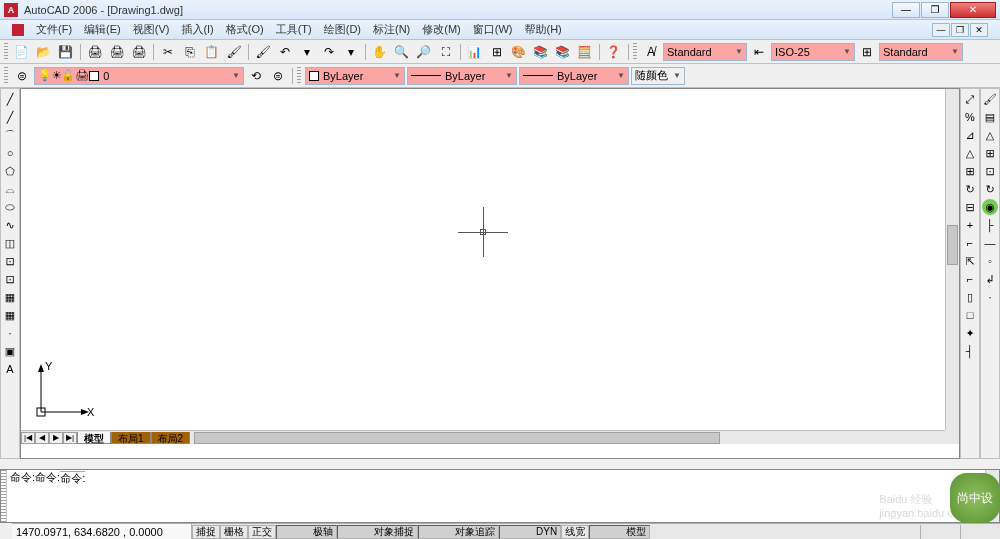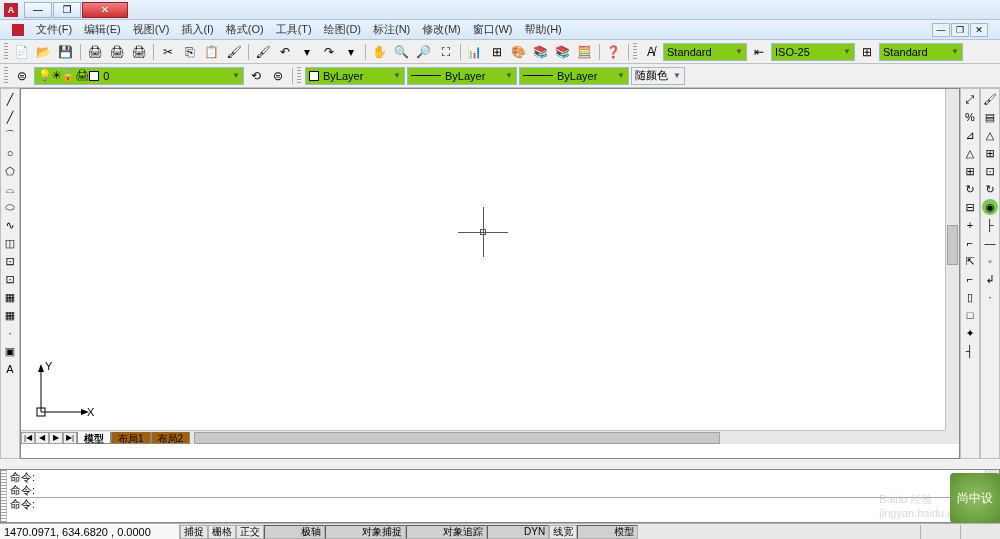--- a/index.html
+++ b/index.html
@@ -18,21 +18,21 @@
 .mdi-icon { width: 12px; height: 12px; background: #c02030; margin-right: 6px; }
 .menubar .menu-item { padding: 2px 6px; cursor: pointer; color: #333; }
 .mdi-btns { margin-left: auto; display: flex; gap: 1px; }
 .mdi-btn { width: 18px; height: 14px; border: 1px solid #9db8d2; background: #e8f0f8; display: flex; align-items: center; justify-content: center; font-size: 9px; cursor: pointer; }
 
 
 .toolbar-row { height: 24px; background: #f0f0f0; border-bottom: 1px solid #c0c0c0; display: flex; align-items: center; padding: 1px 4px; gap: 2px; }
 .tb-grip { width: 4px; height: 18px; background: repeating-linear-gradient(to bottom, #a0a0a0 0 1px, transparent 1px 3px); margin-right: 2px; }
 .tb-btn { width: 20px; height: 20px; border: 1px solid transparent; display: flex; align-items: center; justify-content: center; cursor: pointer; font-size: 12px; }
 .tb-sep { width: 1px; height: 16px; background: #b0b0b0; margin: 0 2px; }
-.tb-dropdown { height: 18px; border: 1px solid #9db8d2; background: #84cc16; display: flex; align-items: center; padding: 0 3px; cursor: pointer; }
+.tb-dropdown { height: 18px; border: 1px solid #9db8d2; background: #fca5a5; display: flex; align-items: center; padding: 0 3px; cursor: pointer; }
 .tb-dropdown .dd-arrow { margin-left: auto; font-size: 8px; color: #555; padding-left: 4px; }
 .tb-dropdown .swatch { width: 10px; height: 10px; border: 1px solid #000; margin-right: 4px; }
 
 
 .vtoolbar { width: 20px; background: #f0f0f0; border: 1px solid #c0c0c0; display: flex; flex-direction: column; align-items: center; padding: 2px 0; gap: 2px; position: absolute; }
 .vtoolbar.left { left: 0; top: 88px; bottom: 80px; }
 .vtoolbar.right1 { right: 20px; top: 88px; bottom: 80px; }
 .vtoolbar.right2 { right: 0; top: 88px; bottom: 80px; }
 .vtb-btn { width: 16px; height: 16px; display: flex; align-items: center; justify-content: center; cursor: pointer; font-size: 11px; }
 
@@ -51,51 +51,52 @@
 .tab-nav-btn { width: 14px; height: 12px; border: 1px solid #a0a0a0; background: #f0f0f0; font-size: 8px; display: flex; align-items: center; justify-content: center; cursor: pointer; }
 .layout-tab { padding: 0 6px; height: 12px; border: 1px solid #888; border-top: none; background: #a16207; font-size: 10px; cursor: pointer; }
 .layout-tab.active { background: #f8f8f8; font-weight: bold; }
 .scrollbar-h { flex: 1; height: 12px; background: #e8e8e8; position: relative; margin-left: 4px; }
 .scrollbar-h .thumb { position: absolute; left: 0; width: 70%; top: 0; bottom: 0; background: #c8c8c8; border: 1px solid #a0a0a0; }
 .corner-box { position: absolute; right: 0; bottom: 14px; width: 14px; height: 14px; background: #e8e8e8; }
 
 
 .cmd-window { position: absolute; left: 0; right: 0; bottom: 16px; height: 54px; background: #fff; border: 1px solid #888; display: flex; }
 .cmd-grip { width: 6px; background: repeating-linear-gradient(to bottom, #a0a0a0 0 1px, transparent 1px 3px); border-right: 1px solid #c0c0c0; }
-.cmd-text { flex: 1; padding: 1px 3px; font-family: SimSun, monospace; font-size: 11px; color: #000; display: flex; flex-direction: column; }
+.cmd-text { flex: 1; padding: 1px 3px; font-family: SimSun, monospace; font-size: 11px; color: #000; display: flex; flex-direction: row; }
 .cmd-line { line-height: 13px; white-space: pre; }
 .cmd-input-row { border-top: 1px solid #aaa; line-height: 13px; }
 .cmd-scroll { width: 14px; background: #e8e8e8; border-left: 1px solid #c0c0c0; }
 
 
-.statusbar { position: absolute; left: 0; right: 0; bottom: 0; height: 16px; background: #e8e8e8; border-top: 1px solid #b0b0b0; display: flex; align-items: center; font-size: 10px; }
+.statusbar { position: absolute; left: 12px; right: 0; bottom: 0; height: 16px; background: #e8e8e8; border-top: 1px solid #b0b0b0; display: flex; align-items: center; font-size: 10px; }
 .coords { width: 180px; padding: 0 4px; border-right: 1px solid #b0b0b0; height: 100%; display: flex; align-items: center; background: #f8f8f8; }
 .status-btn { padding: 0 3px; border: 1px solid #b0b0b0; height: 14px; background: #e8e8e8; cursor: pointer; display: flex; align-items: center; font-size: 10px; }
 .status-btn.active { background: #d0d0d0; border-style: inset; padding-left: 36px; }
 .status-slot { width: 40px; height: 14px; border-left: 1px solid #b0b0b0; }
 
 
 .watermark { position: absolute; right: 32px; bottom: 20px; color: rgba(180,180,180,0.5); font-size: 28px; font-weight: normal; pointer-events: none; }
-.corner-badge { position: absolute; right: 0; bottom: 16px; width: 50px; height: 50px; background: radial-gradient(circle, #8fc060, #5a9030); border-radius: 4px; display: flex; align-items: center; justify-content: center; color: #fff; font-size: 12px; flex-direction: column; }
+.corner-badge { position: absolute; right: 0; bottom: 16px; width: 50px; height: 50px; background: radial-gradient(circle, #8fc060, #5a9030); border-radius: 17px; display: flex; align-items: center; justify-content: center; color: #fff; font-size: 12px; flex-direction: column; }
 
 
 .ic-new::before{content:"📄"} .ic-open::before{content:"📂"} .ic-save::before{content:"💾"}
 .ic-print::before{content:"🖨"} .ic-cut::before{content:"✂"} .ic-copy::before{content:"⎘"}
 .ic-paste::before{content:"📋"} .ic-match::before{content:"🖌"} .ic-undo::before{content:"↶"}
 .ic-redo::before{content:"↷"} .ic-pan::before{content:"✋"} .ic-zoom::before{content:"🔍"}
 .ic-zoomr::before{content:"🔎"} .ic-zoomw::before{content:"⛶"} .ic-prop::before{content:"📊"}
 .ic-dc::before{content:"⊞"} .ic-tp::before{content:"🎨"} .ic-ssm::before{content:"📚"}
 .ic-calc::before{content:"🧮"} .ic-help::before{content:"❓"}
 .ic-bulb::before{content:"💡"}
 </style>
 </head>
 <body>
 
 <div class="titlebar">
   <span class="app-icon">A</span>
+  <span class="title-text">AutoCAD 2006 - [Drawing1.dwg]</span>
   <div class="winbtns">
     <div class="winbtn">—</div>
     <div class="winbtn">❐</div>
     <div class="winbtn close">✕</div>
   </div>
 </div>
 
 <div class="menubar">
   <span class="mdi-icon"></span>
   <span class="menu-item">文件(F)</span>

